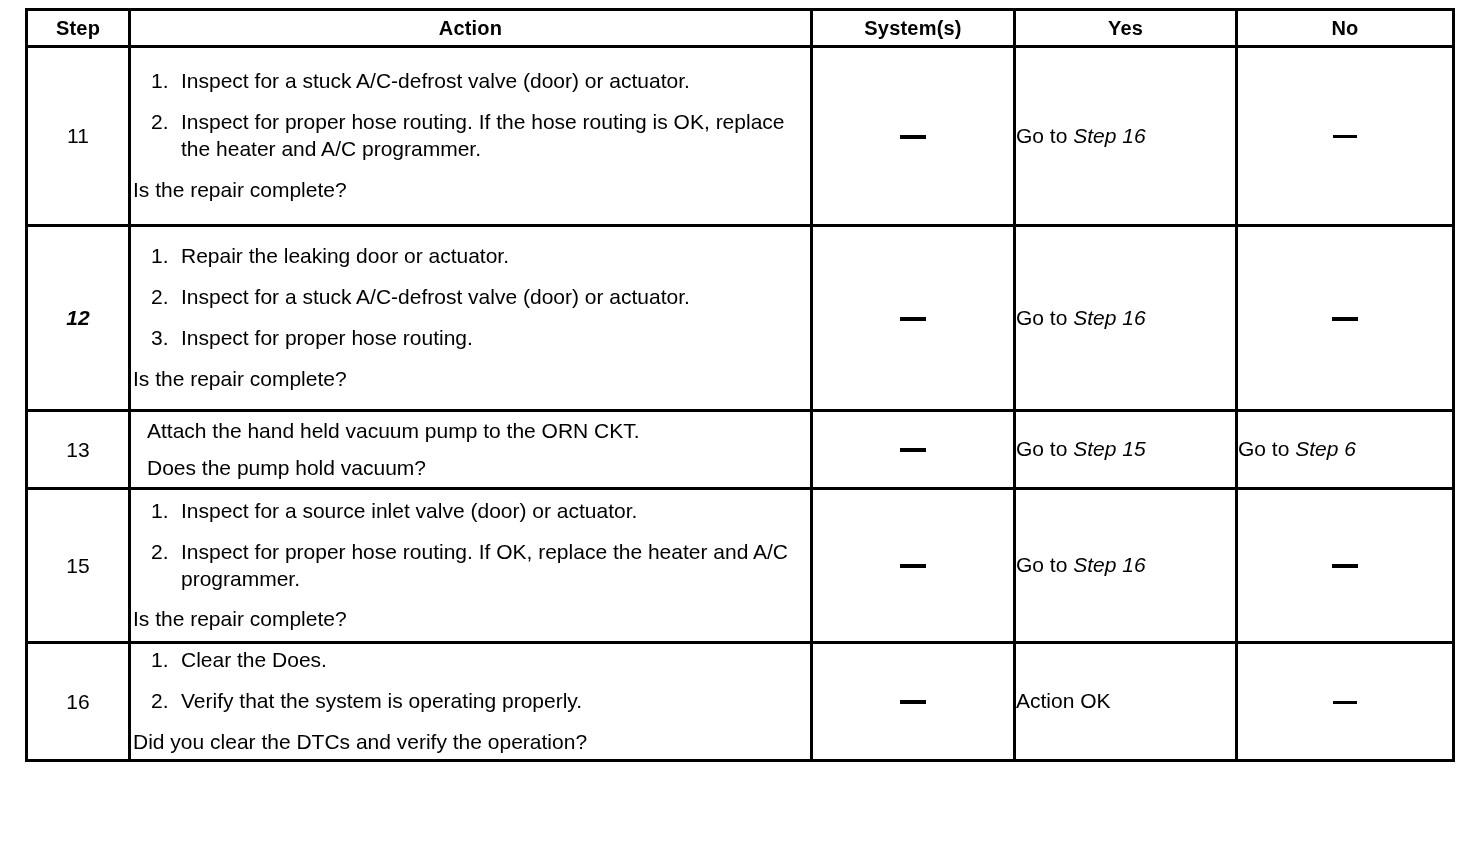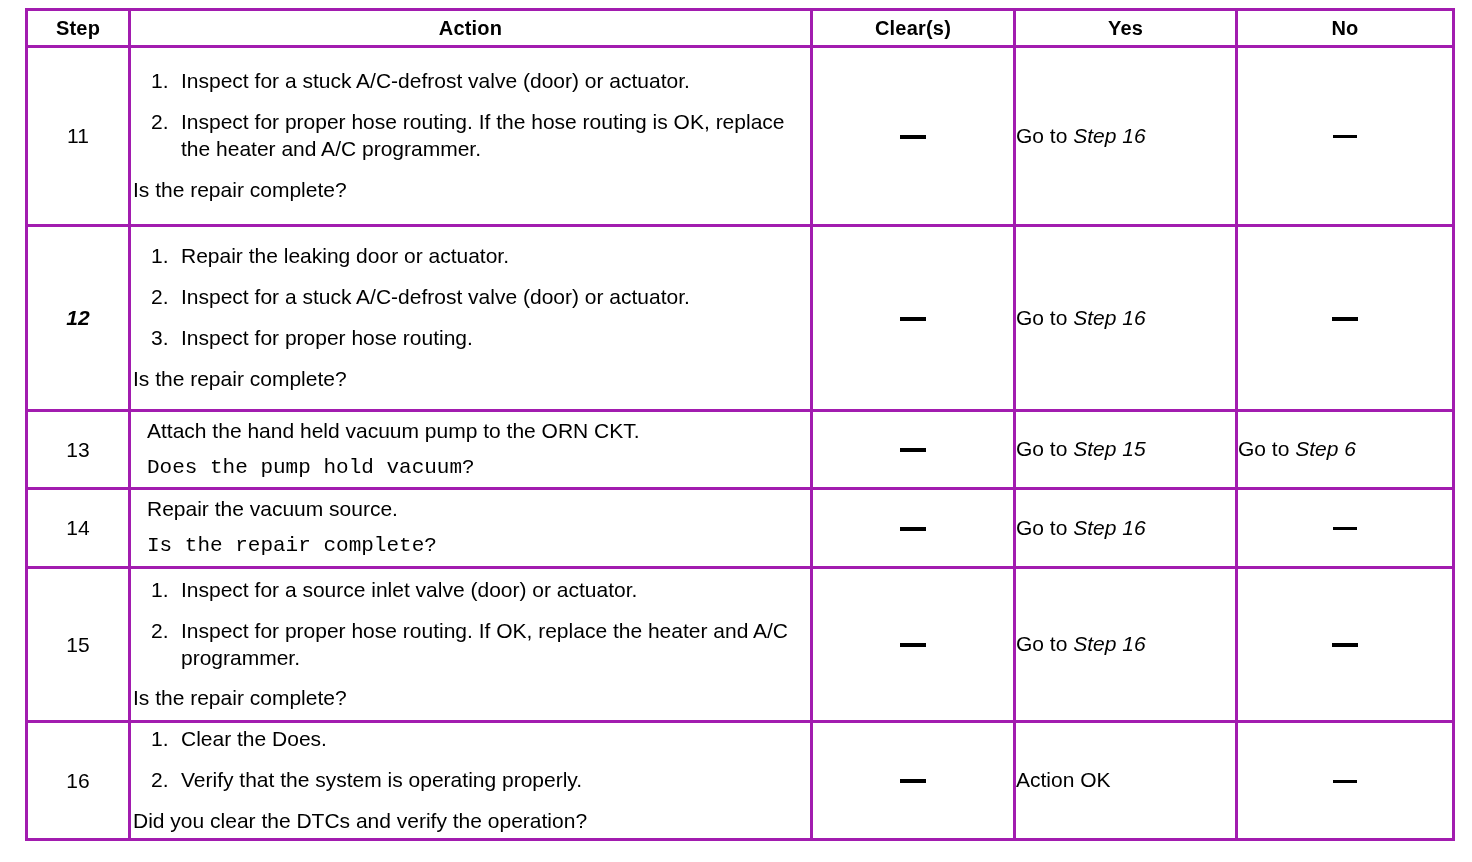--- a/index.html
+++ b/index.html
@@ -34,21 +34,21 @@
   }
 
   table.diag col.c-step   { width: 103px; }
   table.diag col.c-action { width: 682px; }
   table.diag col.c-value  { width: 203px; }
   table.diag col.c-yes    { width: 222px; }
   table.diag col.c-no     { width: 217px; }
 
   table.diag th,
   table.diag td {
-    border: 3px solid #a21caf;
+    border: 3px solid #000000;
     padding: 0;
     vertical-align: middle;
     background: #ffffff;
   }
 
   
   thead th {
     height: 34px;
     text-align: center;
     font-size: 20px;
@@ -98,21 +98,21 @@
     margin: 0;
     padding-left: 2px;
   }
   .ol-list + .q-line { margin-top: 14px; }
   .plain-line {
     font-size: 21px;
     line-height: 1.28;
     margin: 0 0 10px 0;
     padding-left: 16px;
   }
-  .plain-line:last-child { margin-bottom: 0; font-family: Liberation Mono, monospace; }
+  .plain-line:last-child { margin-bottom: 0; }
 
   
   td.value-cell {
     text-align: center;
     vertical-align: middle;
   }
   .emdash {
     display: inline-block;
     width: 26px;
     height: 4px;
@@ -141,21 +141,21 @@
       <col class="c-step">
         <col class="c-action">
         <col class="c-value">
         <col class="c-yes">
         <col class="c-no">
     </colgroup>
     <thead>
       <tr>
         <th>Step</th>
         <th>Action</th>
-        <th>Clear(s)</th>
+        <th>System(s)</th>
         <th>Yes</th>
         <th>No</th>
       </tr>
     </thead>
     <tbody id="tbody">
         <tr style="height: 179px;">
           <td class="step-cell"><span class="step-num">11</span></td>
           <td class="action-cell">
             <ul class="ol-list">
               <li><span class="li-num">1.</span><span>Inspect for a stuck A/C-defrost valve (door) or actuator.</span></li>
@@ -184,30 +184,20 @@
         <tr style="height: 78px;">
           <td class="step-cell"><span class="step-num">13</span></td>
           <td class="action-cell">
             <div class="plain-line">Attach the hand held vacuum pump to the ORN CKT.</div>
             <div class="plain-line">Does the pump hold vacuum?</div>
           </td>
           <td class="value-cell"><span class="emdash" title="—"></span></td>
           <td class="yn-cell"><span>Go to </span><span class="goto-italic">Step 15</span></td>
           <td class="yn-cell"><span>Go to </span><span class="goto-italic">Step 6</span></td>
         </tr>
-        <tr style="height: 79px;">
-          <td class="step-cell"><span class="step-num">14</span></td>
-          <td class="action-cell">
-            <div class="plain-line">Repair the vacuum source.</div>
-            <div class="plain-line">Is the repair complete?</div>
-          </td>
-          <td class="value-cell"><span class="emdash" title="—"></span></td>
-          <td class="yn-cell"><span>Go to </span><span class="goto-italic">Step 16</span></td>
-          <td class="value-cell"><span class="emdash thin" title="—"></span></td>
-        </tr>
         <tr style="height: 154px;">
           <td class="step-cell"><span class="step-num">15</span></td>
           <td class="action-cell">
             <ul class="ol-list">
               <li><span class="li-num">1.</span><span>Inspect for a source inlet valve (door) or actuator.</span></li>
               <li><span class="li-num">2.</span><span>Inspect for proper hose routing. If OK, replace the heater and A/C programmer.</span></li>
             </ul>
             <div class="q-line">Is the repair complete?</div>
           </td>
           <td class="value-cell"><span class="emdash" title="—"></span></td>

